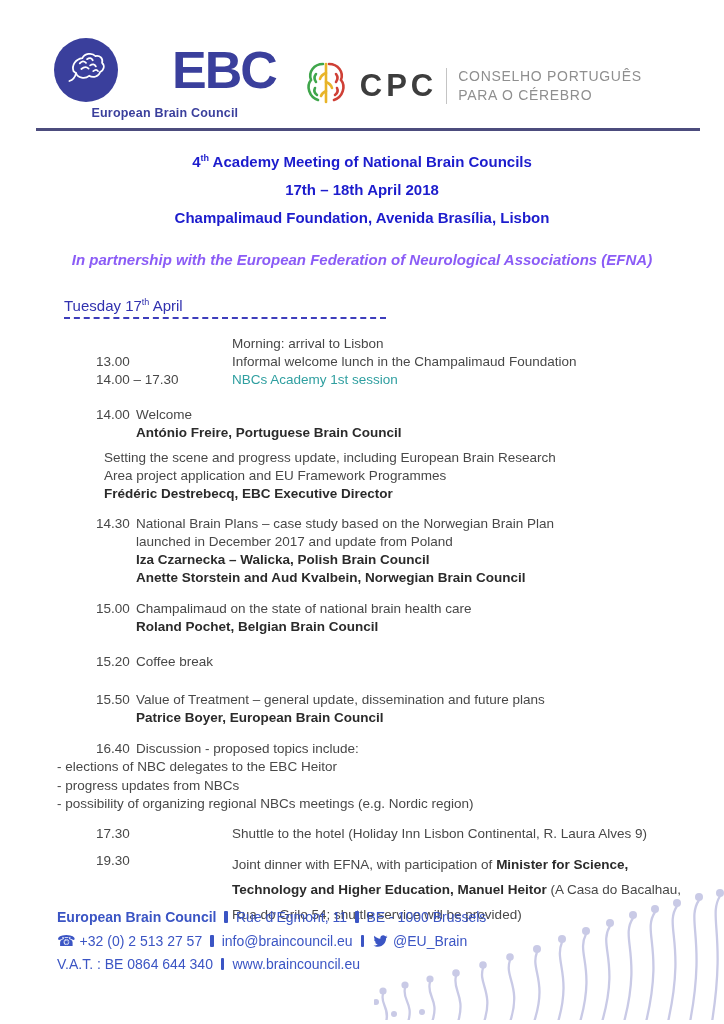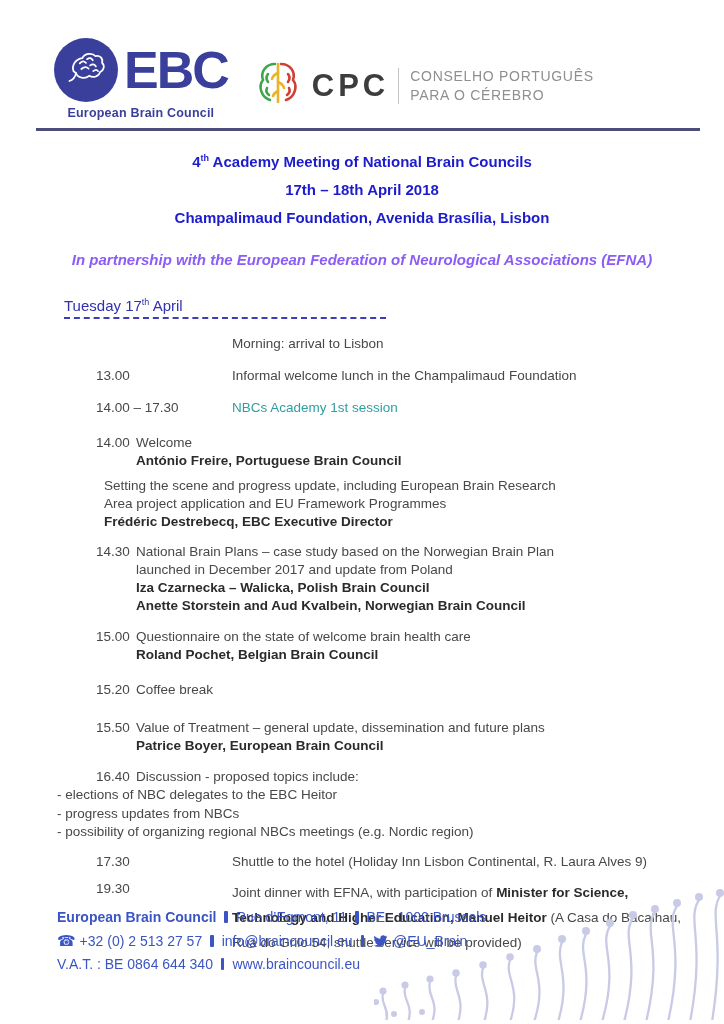--- a/index.html
+++ b/index.html
@@ -3,21 +3,21 @@
 <meta charset="utf-8">
 <style>
   html,body{margin:0;padding:0;background:#888;}
   .page{
     position:relative;width:724px;height:1024px;margin:0 auto;background:#ffffff;
     font-family:"Liberation Sans",sans-serif;overflow:hidden;color:#474747;
   }
   
   .logos{display:flex;align-items:flex-start;padding:38px 0 0 54px;}
   .ebc{display:flex;flex-direction:column;align-items:center;}
-  .ebc-top{display:flex;align-items:center;}
+  .ebc-top{display:flex;align-items:center;gap:48px;}
   .ebc-circle{width:64px;height:64px;border-radius:50%;background:#3a3f9c;display:flex;align-items:center;justify-content:center;flex:0 0 auto;}
   .ebc-circle svg{width:52px;height:52px;}
   .ebc-abbr{font-size:52px;font-weight:bold;color:#3a3f9c;letter-spacing:-2px;line-height:58px;margin-left:6px;}
   .ebc-caption{font-size:12.5px;font-weight:bold;color:#3a3f9c;margin-top:4px;letter-spacing:0.2px;}
   .cpc{display:flex;align-items:center;margin-left:28px;margin-top:22px;}
   .cpc-brain svg{width:44px;height:48px;}
   .cpc-abbr{font-size:31px;font-weight:bold;color:#3d3d3d;letter-spacing:4px;margin-left:12px;}
   .cpc-divider{width:1px;height:36px;background:#c4c4c4;margin:0 11px 0 9px;}
   .cpc-caption{font-size:14px;font-weight:normal;color:#8f8f8f;letter-spacing:0.7px;line-height:1.35;}
   .separator{height:3px;background:#4c4c7d;margin:8px 24px 0 36px;}
@@ -34,21 +34,21 @@
   .sched{font-size:13.5px;line-height:18px;color:#484848;}
   .sched b{color:#2b2b2b;}
   .row{display:grid;padding-left:96px;}
   .row.wide{grid-template-columns:136px 1fr;}
   .row.tight{grid-template-columns:40px 1fr;}
   .desc{padding-right:26px;max-width:490px;}
   .teal{color:#2f9fa0;}
   .indent-block{margin-left:104px;padding-right:40px;max-width:565px;}
   .bullets{margin-left:57px;line-height:18.5px;}
   .line{display:block;}
-  .mt16{margin-top:16px;} .mt14{margin-top:14px;} .mt17{margin-top:17px;}
+  .mt16{margin-top:16px;} .mt14{} .mt17{margin-top:17px;}
   .mt7{margin-top:7px;} .mt12{margin-top:12px;} .mt13{margin-top:13px;}
   .mt18{margin-top:20px;} .mt11{margin-top:11px;} .mt9{margin-top:9px;}
   .dinner .desc{line-height:25px;max-width:478px;}
   
   .footer{position:absolute;left:57px;top:906px;font-size:14px;color:#3b55c4;line-height:23.5px;z-index:2;}
   .footer b{font-weight:bold;}
   .bar{display:inline-block;width:3.5px;height:12px;background:#3b55c4;margin:0 8px;vertical-align:-1px;border-radius:1px;}
   .phone-glyph{font-family:"DejaVu Sans",sans-serif;font-size:15px;}
   .tw svg{width:17px;height:14px;vertical-align:-2px;fill:#3b55c4;}
   
@@ -163,21 +163,21 @@
         <span class="line">National Brain Plans – case study based on the Norwegian Brain Plan</span>
         <span class="line">launched in December 2017 and update from Poland</span>
         <b class="line">Iza Czarnecka – Walicka, Polish Brain Council</b>
         <b class="line">Anette Storstein and Aud Kvalbein, Norwegian Brain Council</b>
       </div>
     </div>
 
     <div class="row tight mt13">
       <div>15.00</div>
       <div class="desc">
-        <span class="line">Questionnaire on the state of welcome brain health care</span>
+        <span class="line">Champalimaud on the state of national brain health care</span>
         <b class="line">Roland Pochet, Belgian Brain Council</b>
       </div>
     </div>
 
     <div class="row tight mt17">
       <div>15.20</div>
       <div class="desc">Coffee break</div>
     </div>
 
     <div class="row tight mt18">

